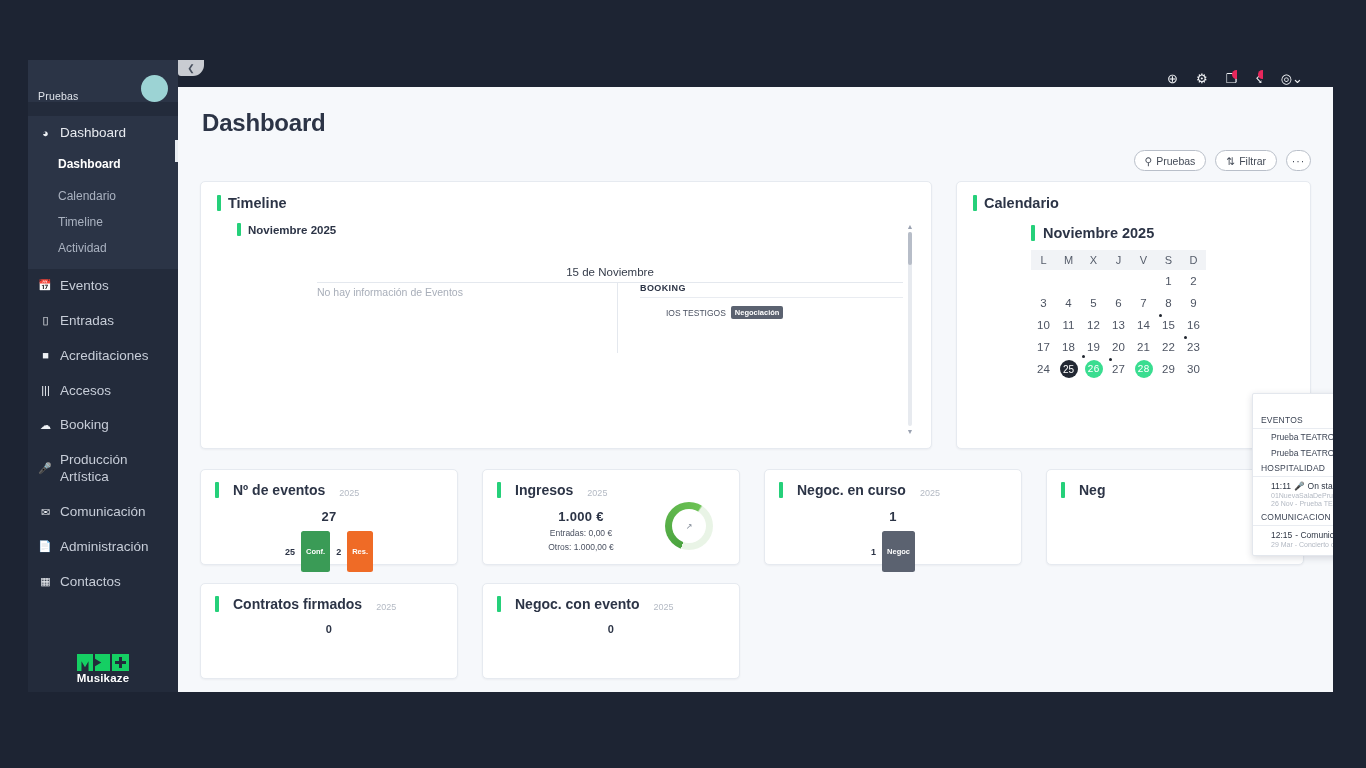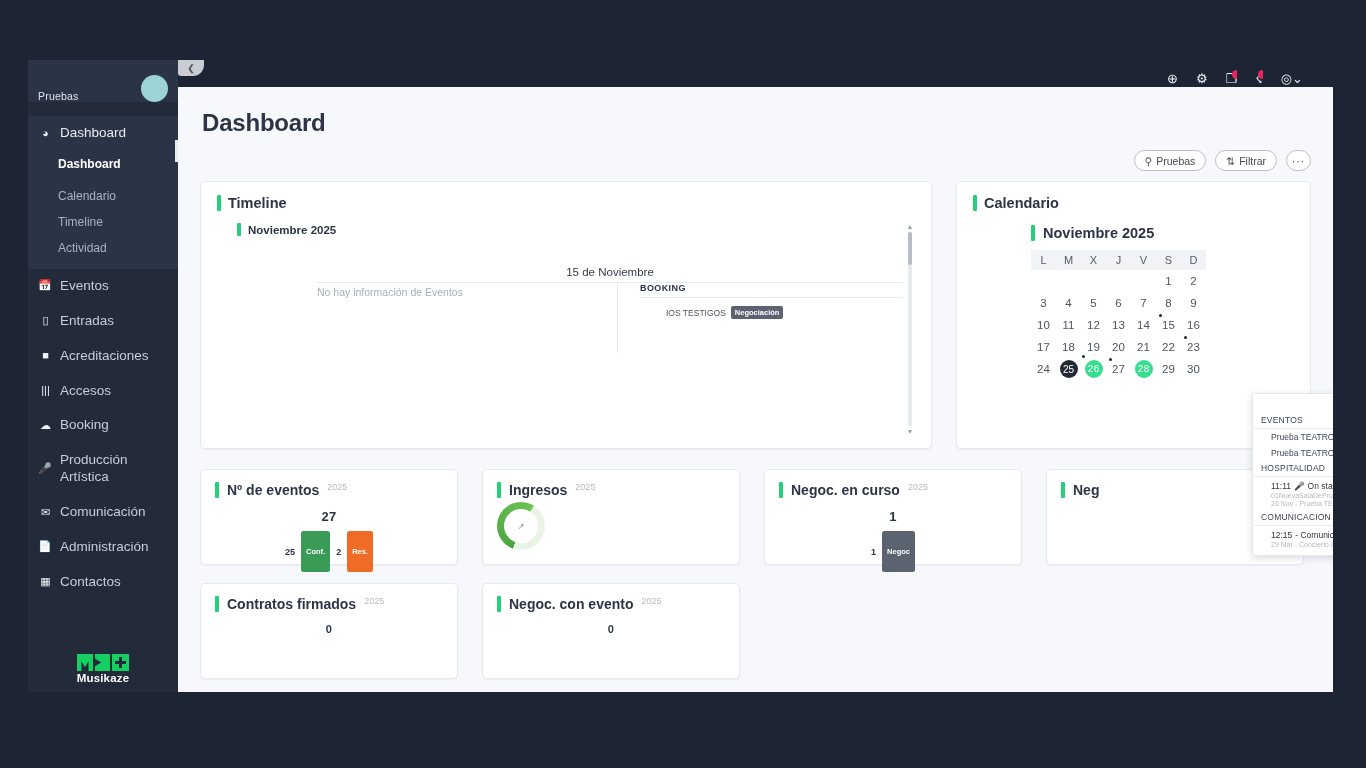--- a/index.html
+++ b/index.html
@@ -240,21 +240,21 @@
   .evt-dot {
     position: absolute; left: -3px; top: -5px;
     width: 3px; height: 3px; border-radius: 50%; background: #20262f;
   }
 
   
   .grid-kpi { display: flex; gap: 24px; margin-top: 20px; }
   .kpi {
     width: 258px; height: 96px; padding: 12px 14px;
   }
-  .kpi .t { display: flex; align-items: flex-start; gap: 8px; }
+  .kpi .t { display: flex; align-items: flex-end; gap: 14px; }
   .kpi .t .name { font-size: 14px; font-weight: bold; color: #2c3446; }
   .kpi .year { font-size: 9px; color: #b4bac4; }
   .kpi .val {
     text-align: center; font-size: 13px; font-weight: bold;
     color: #2c3446; margin-top: 11px; letter-spacing: .3px;
   }
   .kpi .val.zero { font-size: 11px; }
   .kpi .subline {
     display: flex; justify-content: center; align-items: center;
     gap: 6px; margin-top: 7px; font-size: 9px; font-weight: bold; color: #2c3446;
@@ -553,20 +553,25 @@
           </div>
         </div>
 
         <div class="card kpi">
           <div class="t">
             <span class="bar"></span>
             <span class="name">Ingresos</span>
             <span class="year">2025</span>
           </div>
           <div class="ingresos-body">
+            <div class="ingresos-left">
+              <div class="val">1.000 €</div>
+              <div class="ing-sub">Entradas: 0,00 €</div>
+              <div class="ing-sub">Otros: 1.000,00 €</div>
+            </div>
             <div class="donut">
               <span class="spark">↗</span>
             </div>
           </div>
         </div>
 
         <div class="card kpi">
           <div class="t">
             <span class="bar"></span>
             <span class="name">Negoc. en curso</span>

